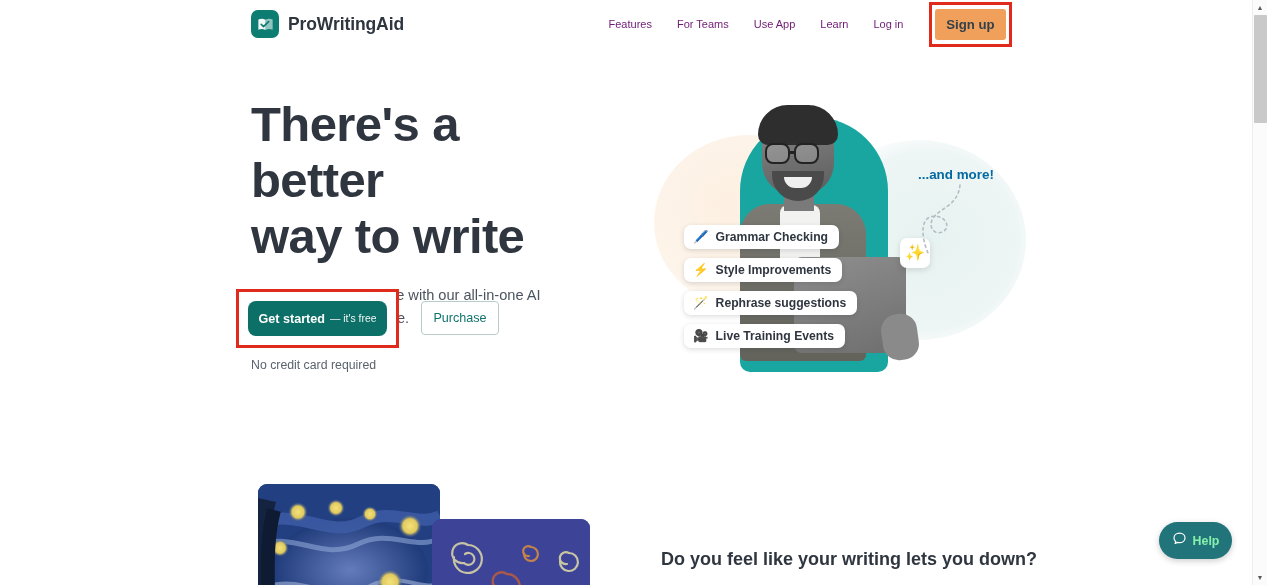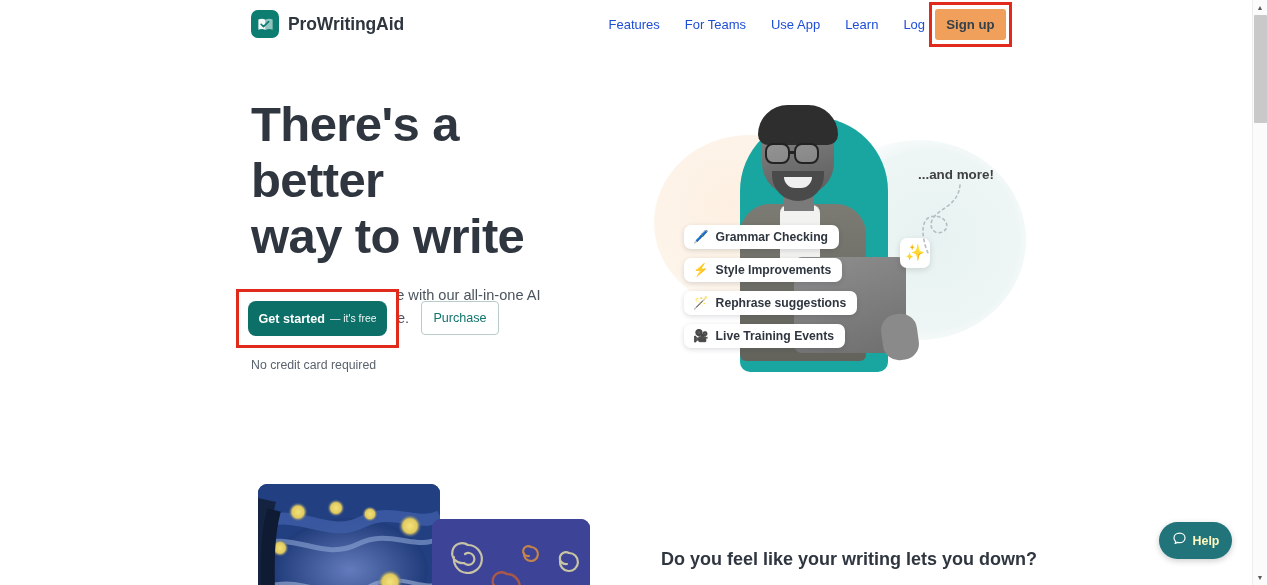--- a/index.html
+++ b/index.html
@@ -53,22 +53,22 @@
     letter-spacing: -0.1px;
     white-space: nowrap;
   }
   .nav {
     position: absolute;
     left: 596px; top: 0;
     height: 49px;
     display: flex; align-items: center; gap: 0;
   }
   .nav-link {
-    font-size: 13px;
-    color: #1d4ed8;
+    font-size: 11px;
+    color: #701a75;
     text-decoration: none;
     padding: 0 12.5px;
     white-space: nowrap;
     line-height: 49px;
   }
   .signup-wrap {
     position: absolute;
     left: 929px; top: 2px;
     width: 83px; height: 45px;
     border: 3px solid #e02a1c;
@@ -261,21 +261,21 @@
     box-shadow: 0 2px 6px rgba(0,0,0,.13);
     display: flex; align-items: center; justify-content: center;
     font-size: 16px;
     line-height: 1;
   }
   .and-more {
     position: absolute;
     left: 282px; top: 72px;
     font-size: 13.4px;
     font-weight: bold;
-    color: #404040;
+    color: #0369a1;
     white-space: nowrap;
   }
   .squiggle { position: absolute; left: 276px; top: 88px; }
 
   .badges {
     position: absolute;
     left: 48px; top: 130px;
     display: flex; flex-direction: column; gap: 9px;
   }
   .badge {
@@ -328,21 +328,21 @@
     width: 73px; height: 37px;
     background: #21747a;
     border-radius: 19px;
     display: flex; align-items: center; justify-content: center;
     gap: 6px;
     cursor: pointer;
     box-shadow: 0 2px 6px rgba(0,0,0,.2);
   }
   .help-label {
     font-size: 12.4px;
-    color: #fef9c3;
+    color: #86efac;
     font-weight: bold;
   }
 
   
   .scrollbar {
     position: absolute;
     right: 0; top: 0;
     width: 15px; height: 585px;
     background: #fbfbfb;
     border-left: 1px solid #ededed;

